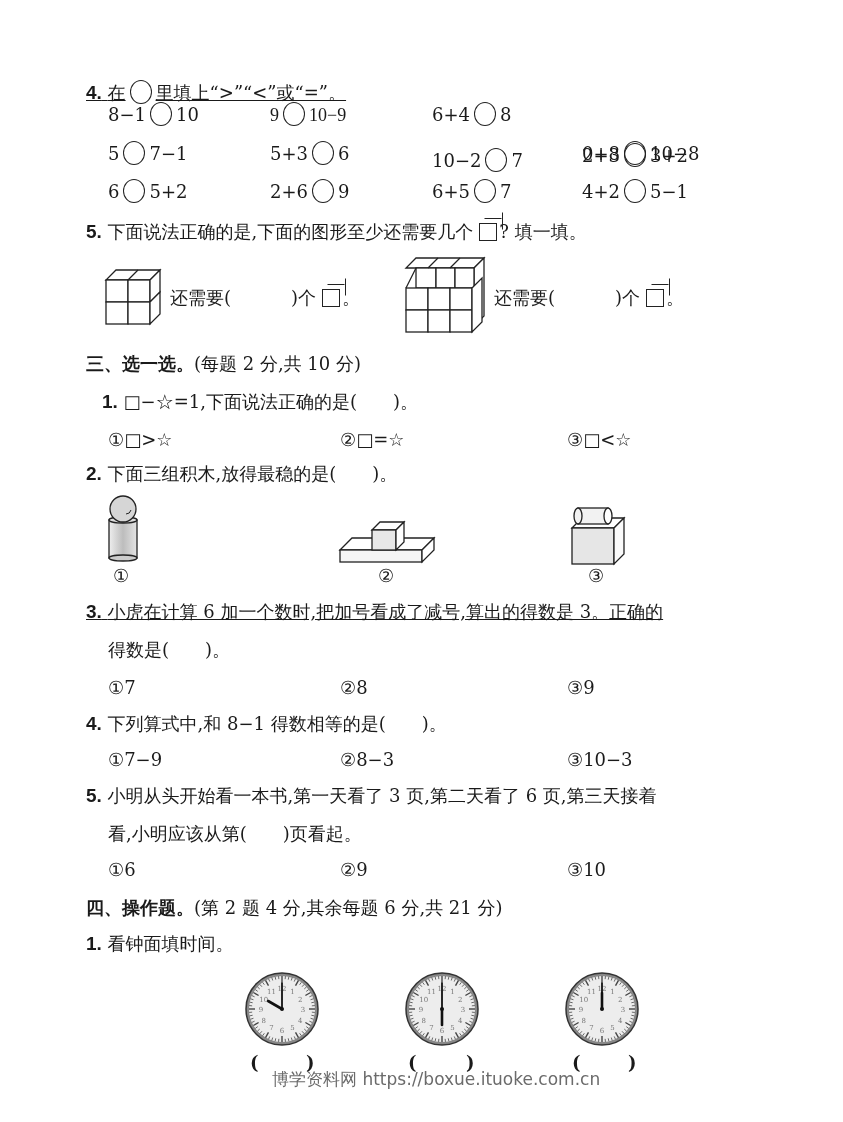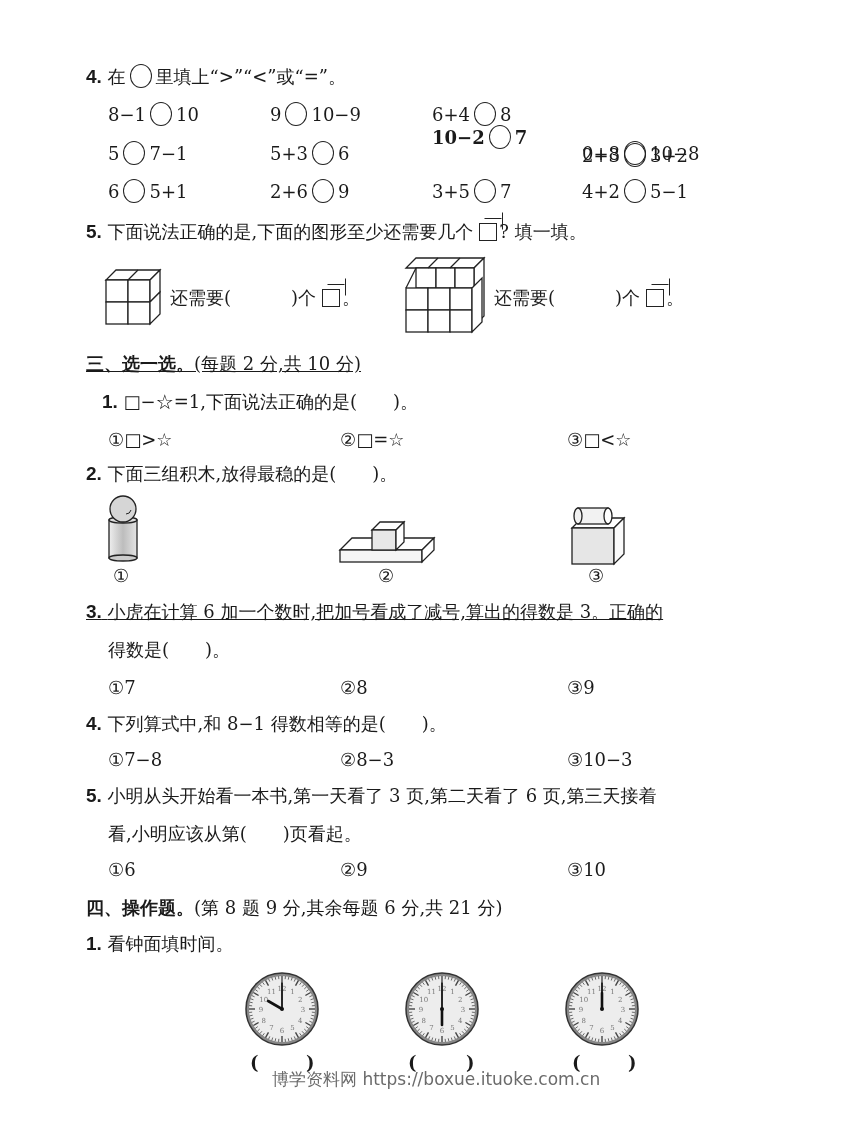--- a/index.html
+++ b/index.html
@@ -15,37 +15,37 @@
   .cube:before{content:"";position:absolute;left:-1px;top:-6px;width:17px;height:5px;border-top:1.4px solid #222;transform:skewX(-45deg);transform-origin:bottom left;}
   .cube:after{content:"";position:absolute;right:-7px;top:-6px;width:5px;height:17px;border-right:1.4px solid #222;transform:skewY(-45deg);transform-origin:top left;}
   .opt{position:absolute;font-size:18px;line-height:24px;white-space:nowrap;}
   .clockwrap{position:absolute;width:78px;height:78px;}
   .paren{position:absolute;font-size:18px;font-weight:bold;}
   .wm{position:absolute;left:272px;top:1068px;font-family:"DejaVu Sans","Liberation Sans",sans-serif;font-size:17px;color:#6b6b6b;white-space:nowrap;}
 </style>
 </head>
 <body>
 
-<div class="line" style="left:86px;top:64px;">
+<div class="line" style="left:86px;top:80px;text-decoration:underline;">
   <span class="qnum">4.</span>
   <span>在</span><span class="circle"></span><span>里填上“&gt;”“&lt;”或“=”。</span>
 </div>
 
 <div id="q4grid">
     <div class="expr" style="left: 108px; top: 102px;"><span>8−1</span><span class="circle"></span><span>10</span></div>
-    <div class="expr" style="left: 270px; top: 102px;"><span>9</span><span class="circle"></span><span>10−9</span></div>
+    <div class="expr" style="left: 270px; top: 102px; font-family: Liberation Serif, serif;"><span>9</span><span class="circle"></span><span>10−9</span></div>
     <div class="expr" style="left: 432px; top: 102px;"><span>6+4</span><span class="circle"></span><span>8</span></div>
     <div class="expr" style="left: 582px; top: 102px; margin-top: 41px;"><span>2+3</span><span class="circle"></span><span>3+2</span></div>
     <div class="expr" style="left: 108px; top: 141px;"><span>5</span><span class="circle"></span><span>7−1</span></div>
     <div class="expr" style="left: 270px; top: 141px;"><span>5+3</span><span class="circle"></span><span>6</span></div>
-    <div class="expr" style="left: 432px; top: 125px; font-weight: bold;"><span>10−2</span><span class="circle"></span><span>7</span></div>
+    <div class="expr" style="left: 432px; top: 148px;"><span>10−2</span><span class="circle"></span><span>7</span></div>
     <div class="expr" style="left: 582px; top: 141px;"><span>0+8</span><span class="circle"></span><span>10−8</span></div>
-    <div class="expr" style="left: 108px; top: 179px;"><span>6</span><span class="circle"></span><span>5+1</span></div>
+    <div class="expr" style="left: 108px; top: 179px;"><span>6</span><span class="circle"></span><span>5+2</span></div>
     <div class="expr" style="left: 270px; top: 179px;"><span>2+6</span><span class="circle"></span><span>9</span></div>
-    <div class="expr" style="left: 432px; top: 179px;"><span>3+5</span><span class="circle"></span><span>7</span></div>
+    <div class="expr" style="left: 432px; top: 179px;"><span>6+5</span><span class="circle"></span><span>7</span></div>
     <div class="expr" style="left: 582px; top: 179px;"><span>4+2</span><span class="circle"></span><span>5−1</span></div>
   </div>
 
 <div class="line" style="left:86px;top:220px;">
   <span class="qnum">5.</span>
   <span>下面说法正确的是,下面的图形至少还需要几个</span><span class="cube"></span><span>? 填一填。</span>
 </div>
 
 <svg class="abs" style="left:104px;top:268px;" width="62" height="60">
   <g fill="#fff" stroke="#222" stroke-width="1.3">
@@ -81,21 +81,21 @@
     <polygon points="68,34 78,24 78,68 68,78"></polygon>
     <line x1="12" y1="14" x2="2" y2="34"></line>
     <line x1="34" y1="4" x2="24" y2="14"></line>
       <line x1="56" y1="4" x2="46" y2="14"></line>
   </g>
 </svg>
 <div class="line" style="left:494px;top:286px;">
   <span>还需要(</span><span style="display:inline-block;width:60px;"></span><span>)个</span><span class="cube"></span><span>。</span>
 </div>
 
-<div class="line" style="left:86px;top:352px;text-decoration:underline;">
+<div class="line" style="left:86px;top:352px;">
   <span class="sec">三、选一选。</span><span>(每题 2 分,共 10 分)</span>
 </div>
 
 <div class="line" style="left:86px;top:390px;margin-left:16px;">
   <span class="qnum">1.</span> <span>□−☆=1,下面说法正确的是(　　)。</span>
 </div>
 <div class="opt" style="left:108px;top:428px;">①□&gt;☆</div>
 <div class="opt" style="left:340px;top:428px;">②□=☆</div>
 <div class="opt" style="left:567px;top:428px;">③□&lt;☆</div>
 
@@ -147,34 +147,34 @@
   <span class="qnum">3.</span> <span>小虎在计算 6 加一个数时,把加号看成了减号,算出的得数是 3。正确的</span>
 </div>
 <div class="line" style="left:108px;top:638px;">得数是(　　)。</div>
 <div class="opt" style="left:108px;top:676px;">①7</div>
 <div class="opt" style="left:340px;top:676px;">②8</div>
 <div class="opt" style="left:567px;top:676px;">③9</div>
 
 <div class="line" style="left:86px;top:712px;">
   <span class="qnum">4.</span> <span>下列算式中,和 8−1 得数相等的是(　　)。</span>
 </div>
-<div class="opt" style="left:108px;top:748px;">①7−8</div>
+<div class="opt" style="left:108px;top:748px;">①7−9</div>
 <div class="opt" style="left:340px;top:748px;">②8−3</div>
 <div class="opt" style="left:567px;top:748px;">③10−3</div>
 
 <div class="line" style="left:86px;top:784px;">
   <span class="qnum">5.</span> <span>小明从头开始看一本书,第一天看了 3 页,第二天看了 6 页,第三天接着</span>
 </div>
 <div class="line" style="left:108px;top:822px;">看,小明应该从第(　　)页看起。</div>
 <div class="opt" style="left:108px;top:858px;">①6</div>
 <div class="opt" style="left:340px;top:858px;">②9</div>
 <div class="opt" style="left:567px;top:858px;">③10</div>
 
 <div class="line" style="left:86px;top:896px;">
-  <span class="sec">四、操作题。</span><span>(第 8 题 9 分,其余每题 6 分,共 21 分)</span>
+  <span class="sec">四、操作题。</span><span>(第 2 题 4 分,其余每题 6 分,共 21 分)</span>
 </div>
 <div class="line" style="left:86px;top:932px;">
   <span class="qnum">1.</span> <span>看钟面填时间。</span>
 </div>
 
 <div id="clocks">
     <div class="clockwrap" style="left: 243px; top: 970px;"><svg width="78" height="78">
       <circle cx="39" cy="39" r="36" fill="#888" stroke="#333" stroke-width="1.5"></circle>
       <circle cx="39" cy="39" r="33" fill="#ededed"></circle>
       <line x1="39" y1="12" x2="39" y2="6" stroke="#444" stroke-width="1.4"></line>

